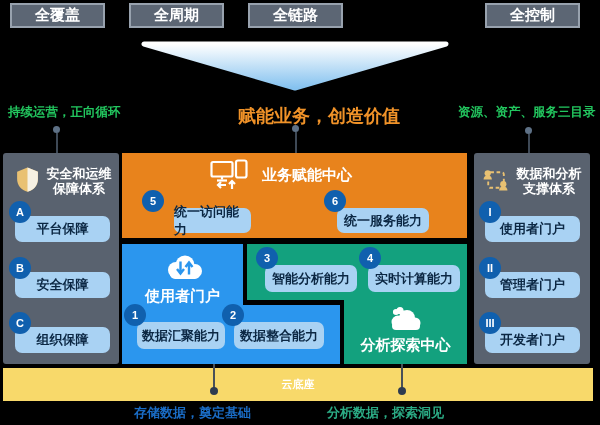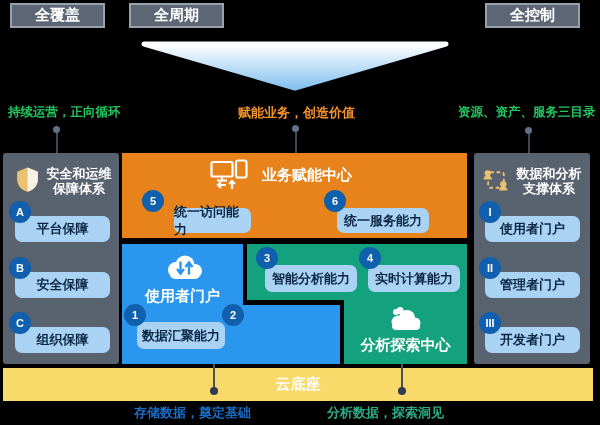--- a/index.html
+++ b/index.html
@@ -12,21 +12,21 @@
        border:2px solid #98a2ae;color:#fff;font-size:15px;font-weight:bold;
        display:flex;align-items:center;justify-content:center;box-sizing:border-box;}
 
   
   .dot{position:absolute;width:7px;height:7px;border-radius:50%;background:#5e7186;}
   .vline{position:absolute;width:2px;background:#3e4956;}
   .dot2{position:absolute;width:8px;height:8px;border-radius:50%;background:#2e3b50;z-index:6;}
   .vline2{position:absolute;width:2px;background:#4a5158;z-index:6;}
 
   .mid-label{position:absolute;top:104px;font-size:12.5px;font-weight:bold;color:#22c55e;white-space:nowrap;}
-  .mid-label.center{color:#f09228;font-size:13px;}
+  .mid-label.center{color:#f09228;font-size:18px;}
 
   
   .panel{position:absolute;top:153px;width:116px;height:211px;background:#59626f;border-radius:3px;}
   .panel-title{position:absolute;left:40px;top:13px;width:72px;color:#fff;font-size:13px;
                font-weight:bold;text-align:center;line-height:15px;}
   .panel-icon{position:absolute;left:11px;top:13px;}
 
   
   .cap-btn{position:absolute;background:#a9d2f3;border-radius:7px;color:#0b2743;
            font-size:13px;font-weight:bold;display:flex;align-items:center;justify-content:center;}
@@ -38,33 +38,34 @@
   .orange-box{position:absolute;left:122px;top:153px;width:345px;height:85px;background:#e8831c;}
   .blue-box{position:absolute;left:122px;top:244px;width:218px;height:120px;background:#2b96ee;
             clip-path:polygon(0 0,121px 0,121px 61px,218px 61px,218px 120px,0 120px);}
   .green-box{position:absolute;left:247px;top:244px;width:220px;height:120px;background:#13a17e;
              clip-path:polygon(0 0,220px 0,220px 120px,97px 120px,97px 56px,0 56px);}
   .box-title{position:absolute;color:#fff;font-size:15px;font-weight:bold;text-align:center;white-space:nowrap;}
 
   
   .yellow-bar{position:absolute;left:3px;top:368px;width:590px;height:33px;background:#f8d96a;
               display:flex;align-items:center;justify-content:center;color:#fff;
-              font-size:15px;font-weight:bold;z-index:4;}
+              font-size:11px;font-weight:bold;z-index:4;}
 
   .bottom-label{position:absolute;top:404px;width:150px;font-size:13px;font-weight:bold;white-space:nowrap;}
   .bottom-label.left{left:134px;color:#1a6cc5;}
   .bottom-label.right{left:327px;color:#2bab85;}
 </style>
 </head>
 <body>
 
 <div id="stage">
 
   <div class="tab" style="left:10px">全覆盖</div>
   <div class="tab" style="left:129px">全周期</div>
+  <div class="tab" style="left:248px">全链路</div>
   <div class="tab" style="left:485px">全控制</div>
 
   <svg class="abs" style="left:140px;top:40px" width="310" height="53" viewBox="0 0 310 53">
     <defs>
       <linearGradient id="fg" x1="0" y1="0" x2="0" y2="1">
         <stop offset="0" stop-color="#ffffff"></stop>
         <stop offset="1" stop-color="#85c2ef"></stop>
       </linearGradient>
     </defs>
     <polygon points="4,4 306,4 155,48" fill="url(#fg)" stroke="url(#fg)" stroke-width="5" stroke-linejoin="round"></polygon>
@@ -142,20 +143,21 @@
           <circle cx="33" cy="18" r="7"></circle>
         <rect x="8" y="16" width="30" height="10" rx="5"></rect>
       </g>
       <path d="M18.5 8.5 v12 m-3.5 -4.5 l3.5 4.5 l3.5 -4.5" stroke="#2b96ee" stroke-width="2.4" fill="none"></path>
       <path d="M27 21.5 v-12 m-3.5 4.5 l3.5 -4.5 l3.5 4.5" stroke="#2b96ee" stroke-width="2.4" fill="none"></path>
     </svg>
     <div class="box-title" style="left:0;top:43px;width:121px">使用者门户</div>
     <div class="badge" style="left:2px;top:60px">1</div>
     <div class="cap-btn" style="left:15px;top:78px;width:88px;height:27px">数据汇聚能力</div>
     <div class="badge" style="left:100px;top:60px">2</div>
+    <div class="cap-btn" style="left:112px;top:78px;width:90px;height:27px">数据整合能力</div>
   </div>
 
   <div class="green-box">
     <div class="badge" style="left:9px;top:3px">3</div>
     <div class="cap-btn" style="left:18px;top:21px;width:92px;height:27px">智能分析能力</div>
     <div class="badge" style="left:112px;top:3px">4</div>
     <div class="cap-btn" style="left:121px;top:21px;width:92px;height:27px">实时计算能力</div>
     <svg class="abs" style="left:140px;top:60px" width="36" height="28" viewBox="0 0 36 28">
       <g fill="#fff">
         <circle cx="9" cy="8" r="3"></circle>

